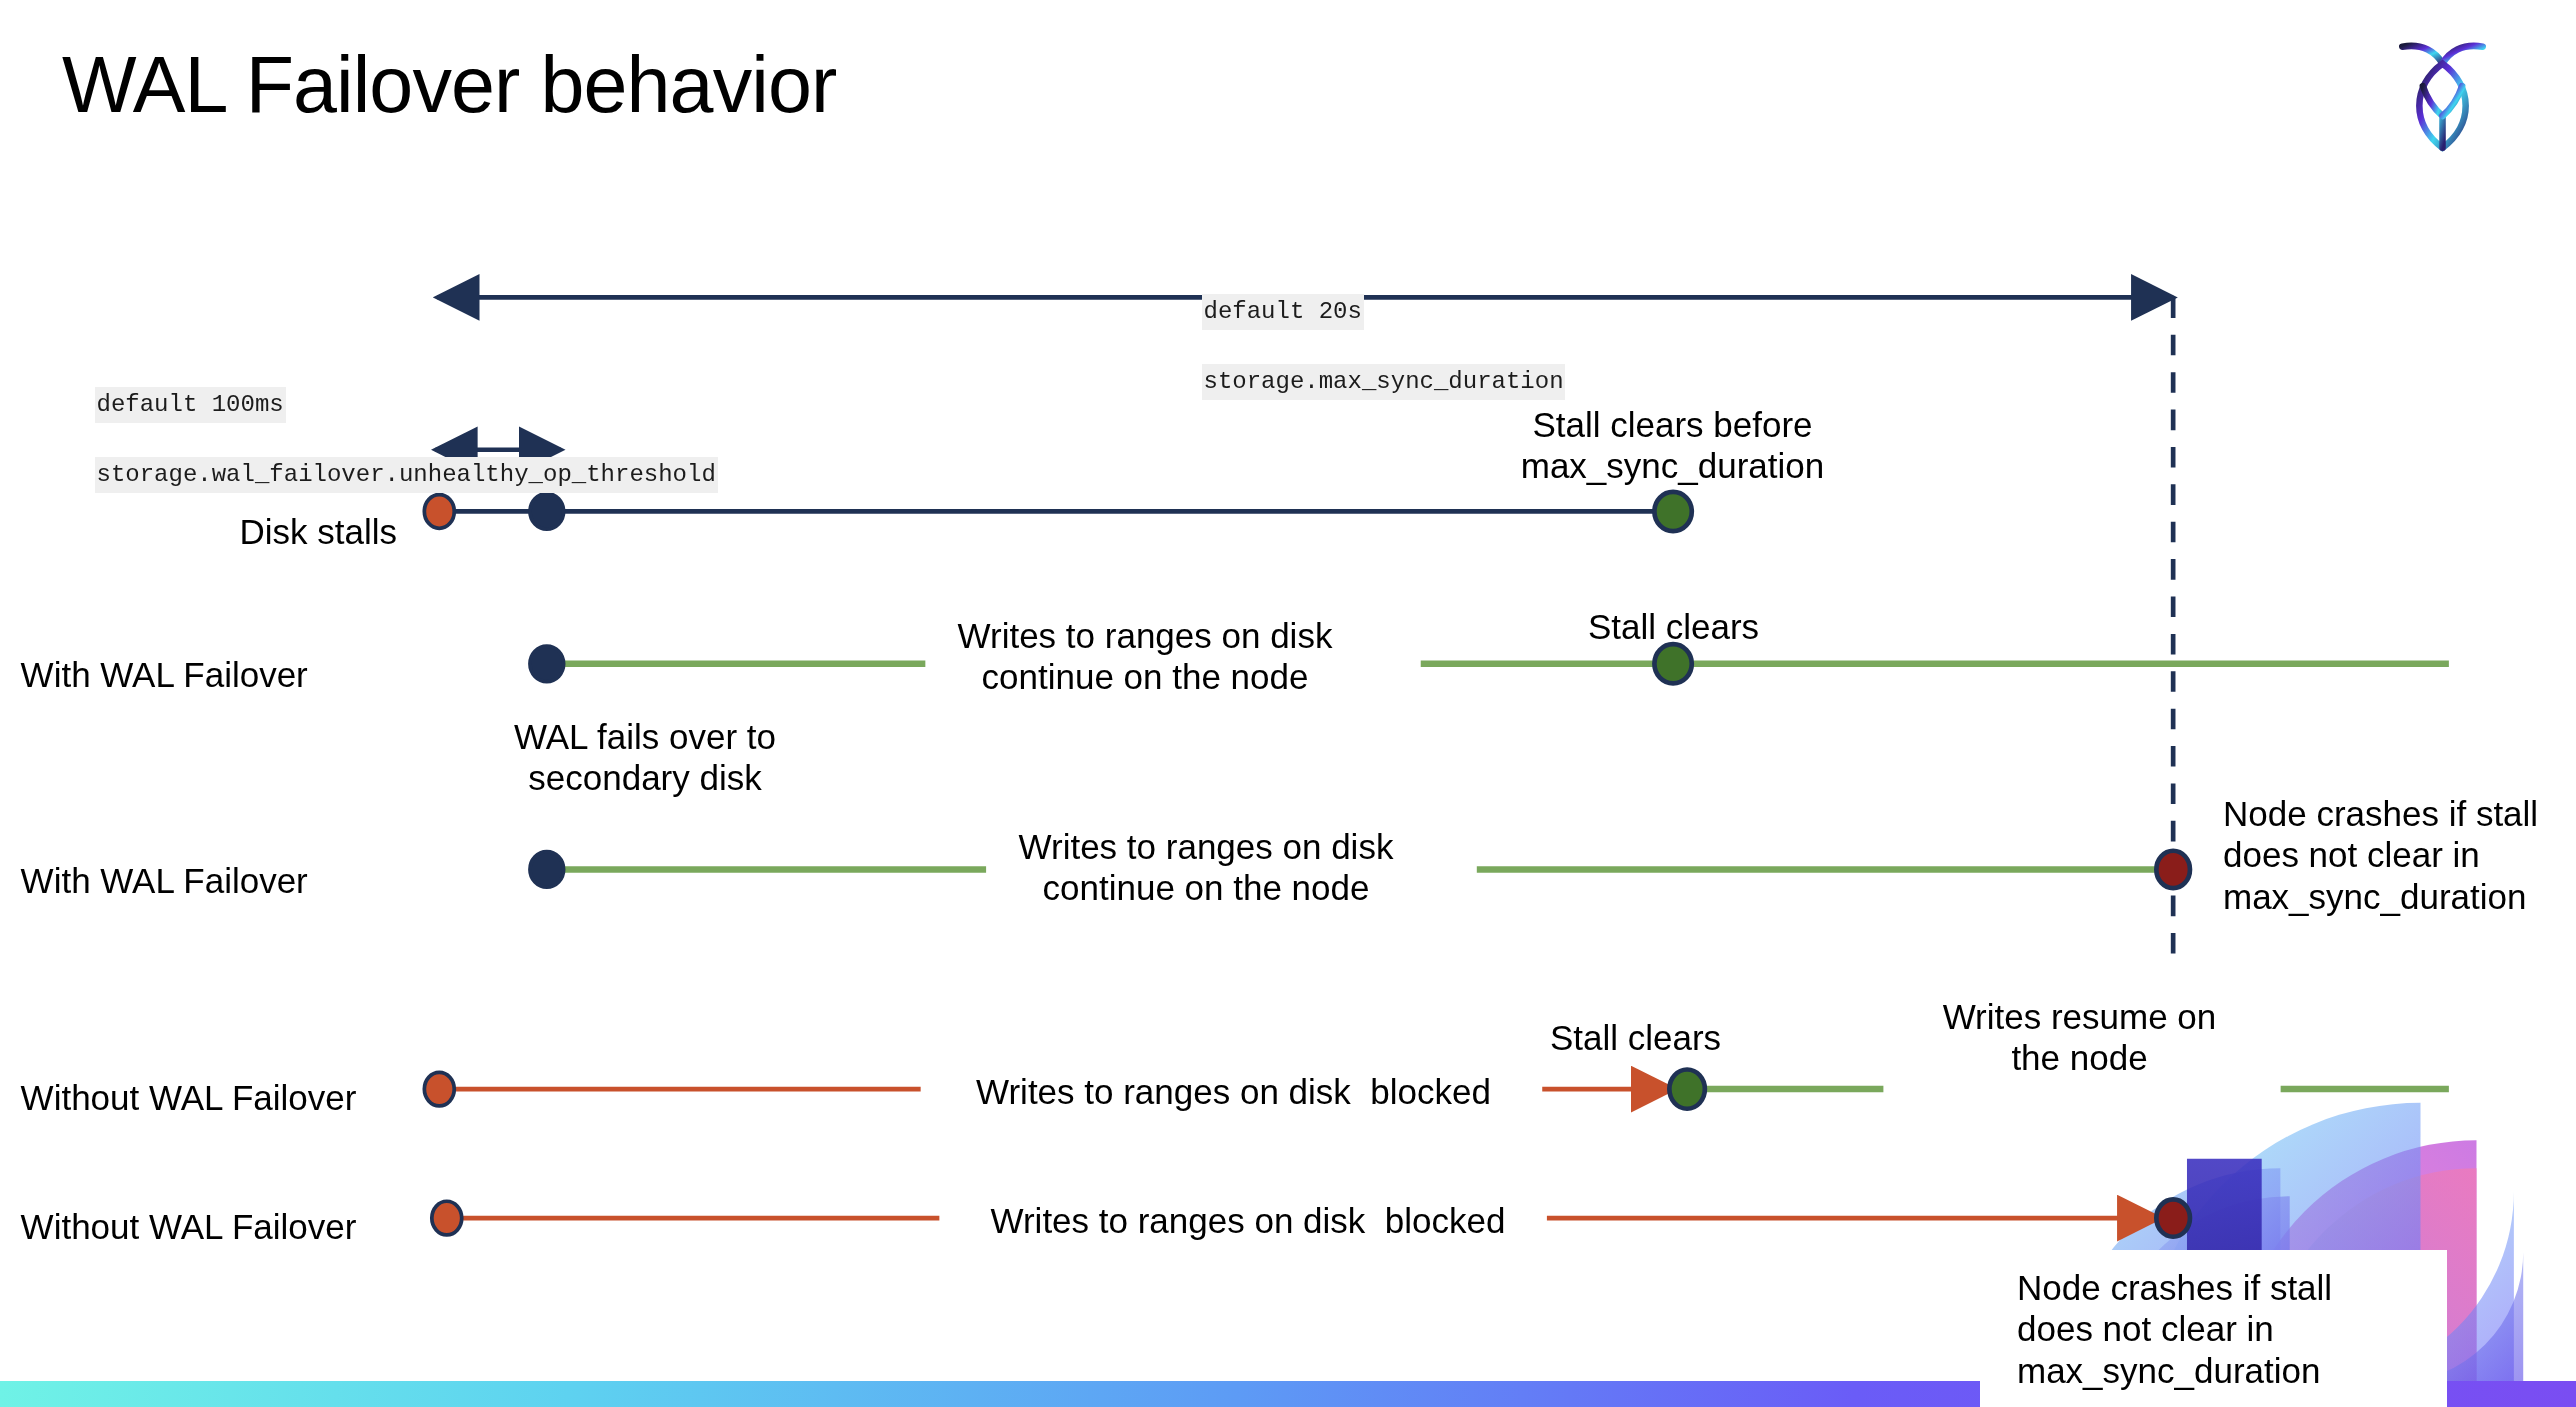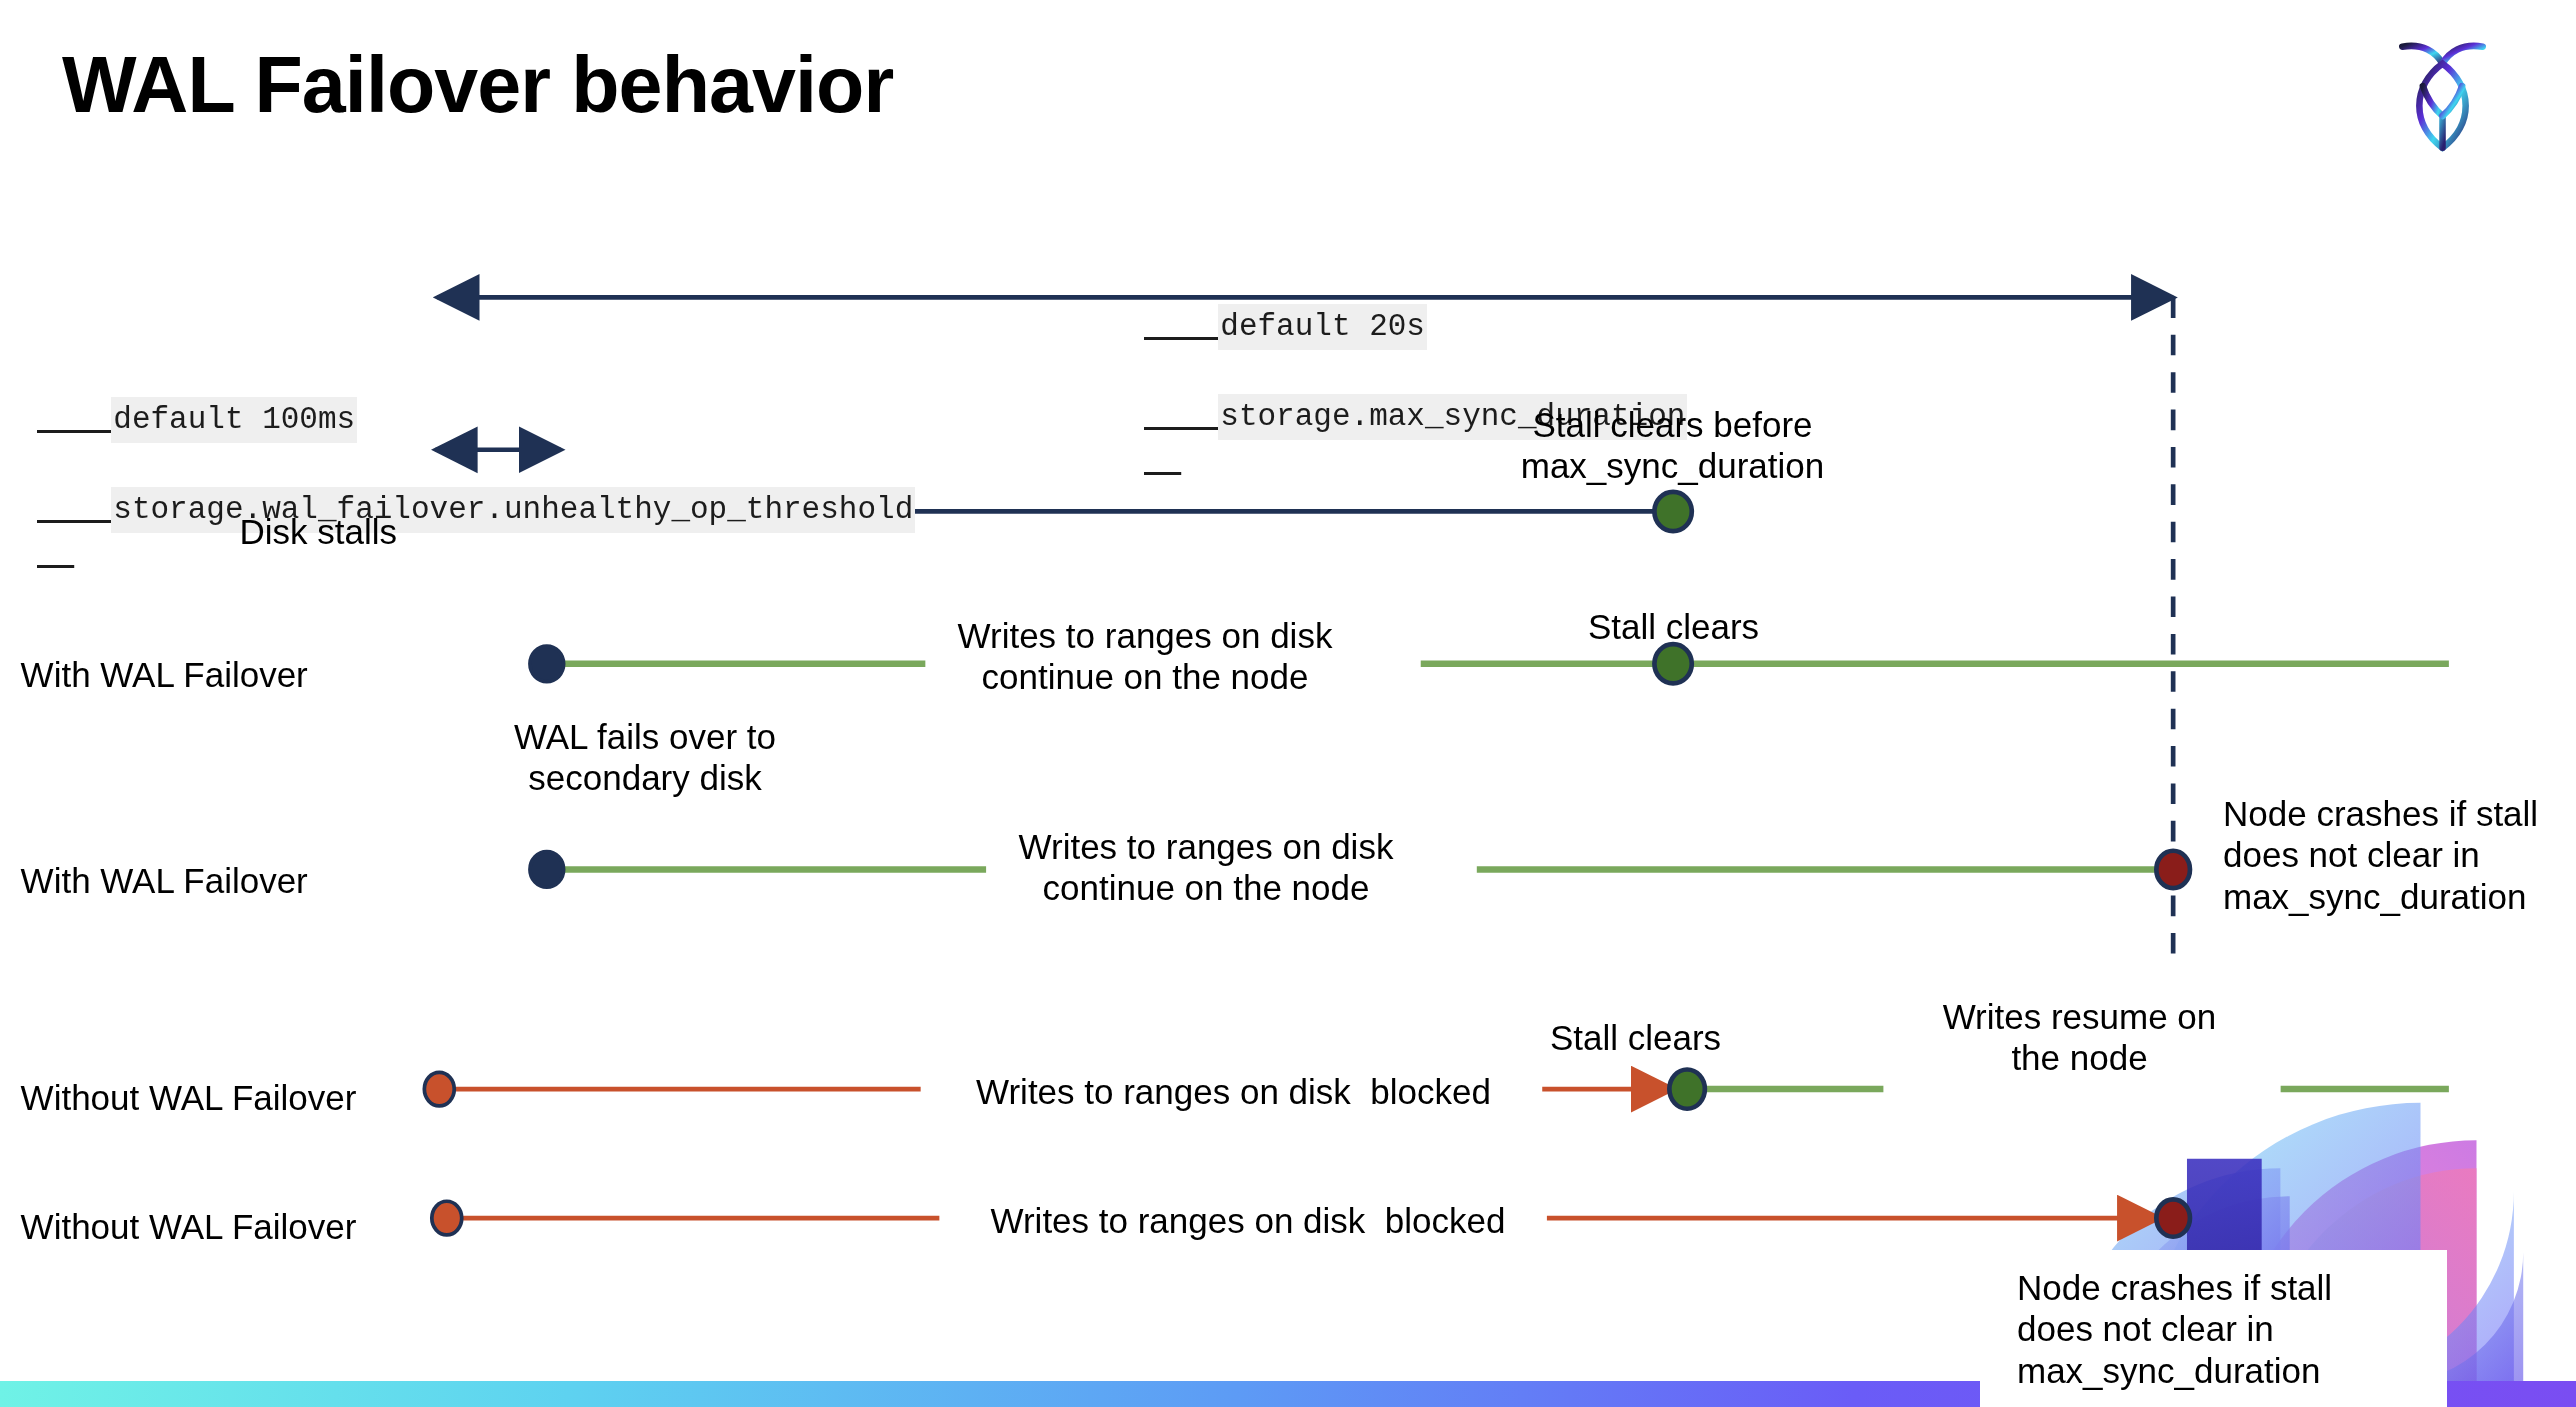--- a/index.html
+++ b/index.html
@@ -8,21 +8,21 @@
     background:#ffffff;
     font-family:"Liberation Sans", sans-serif;
     overflow:hidden;
     position:relative;
   }
   #slide{position:absolute;inset:0;width:2576px;height:1408px;overflow:hidden;background:#fff;}
 
   
   #title{
     position:absolute;left:62px;top:45px;
-    font-size:79px;font-weight:700;color:#000;
+    font-size:79px;font-weight:400;color:#000;
     letter-spacing:-0.9px;line-height:1.0;white-space:nowrap;
   }
 
   
   #logo{position:absolute;left:2391px;top:28px;width:103px;height:131px;}
 
   
   #deco{position:absolute;left:1953px;top:916px;width:623px;height:467px;overflow:hidden;pointer-events:none;}
   #bottombar{position:absolute;left:0;top:1381px;width:2576px;height:26px;
     background:linear-gradient(90deg,#6ff2e6 0%,#5ed2f0 22%,#5d9bf5 48%,#6a5cf7 72%,#7a4df2 100%);}
@@ -32,21 +32,21 @@
 
   
   .lbl{
     position:absolute;color:#000;font-size:35px;line-height:1.18;
     font-family:"Liberation Sans", sans-serif;white-space:pre;
   }
   .lbl.ctr{text-align:center;}
   .lbl.rt{text-align:right;margin-top:20px;}
   .mono{
     position:absolute;font-family:"Liberation Mono", monospace;
-    font-size:31px;line-height:1.42;color:#1c1c1c;white-space:pre;text-decoration:underline;
+    font-size:24px;line-height:1.42;color:#1c1c1c;white-space:pre;
   }
   .mono span{background:#efefef;display:inline-block;padding:0.9px 1.9px;}
 
   
   #crashbox{
     position:absolute;left:1980px;top:1250px;width:467px;height:158px;
     background:#ffffff;
   }
   #crashtext{position:absolute;left:2017px;top:1267px;width:393px;}
 </style>

